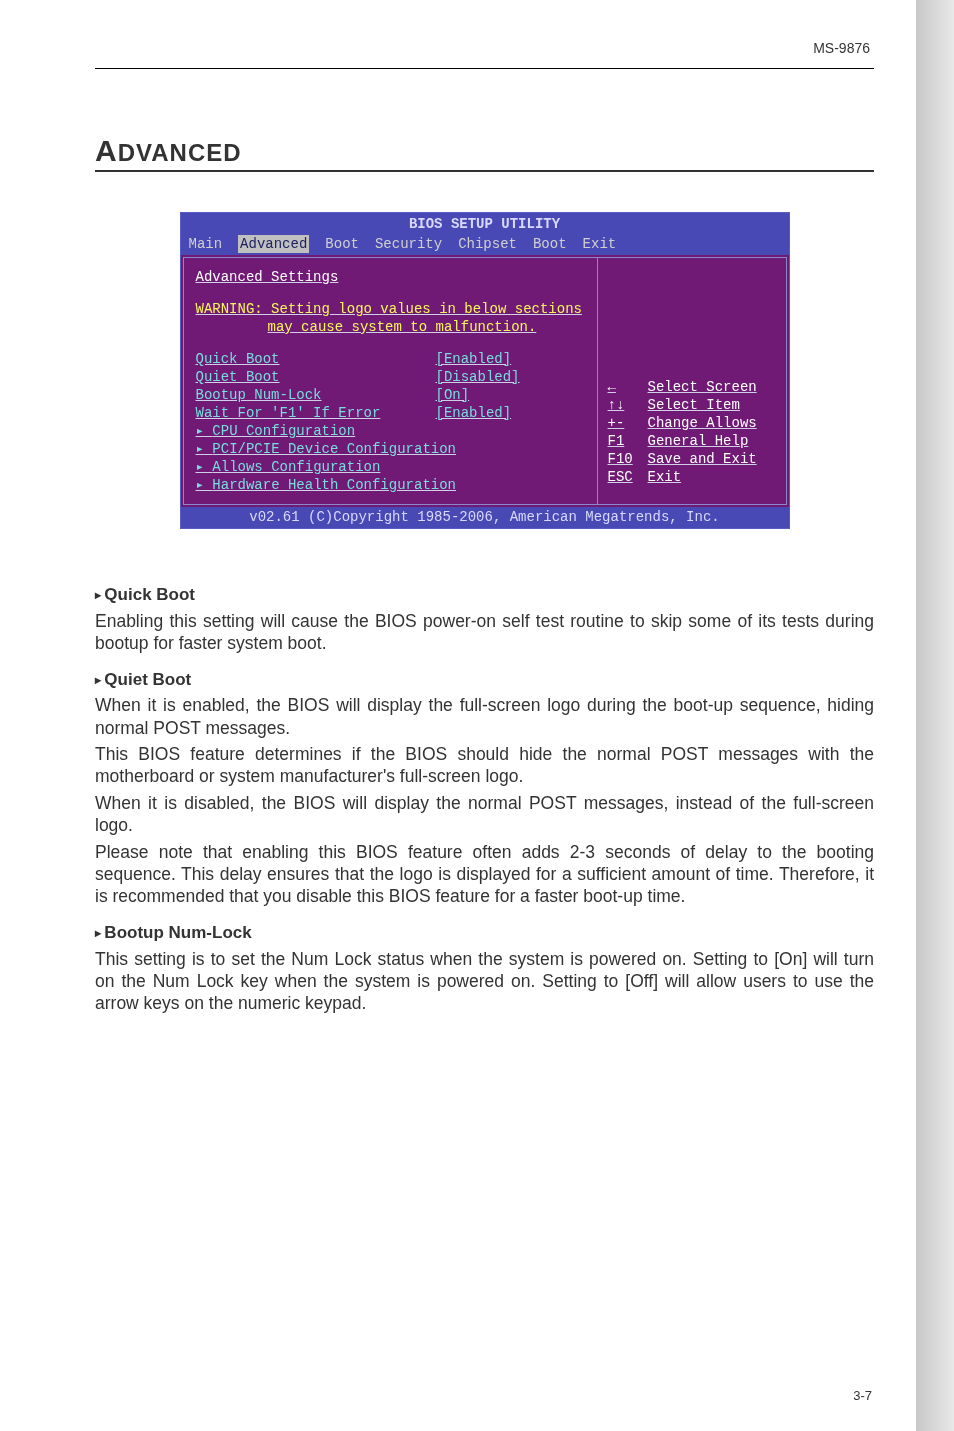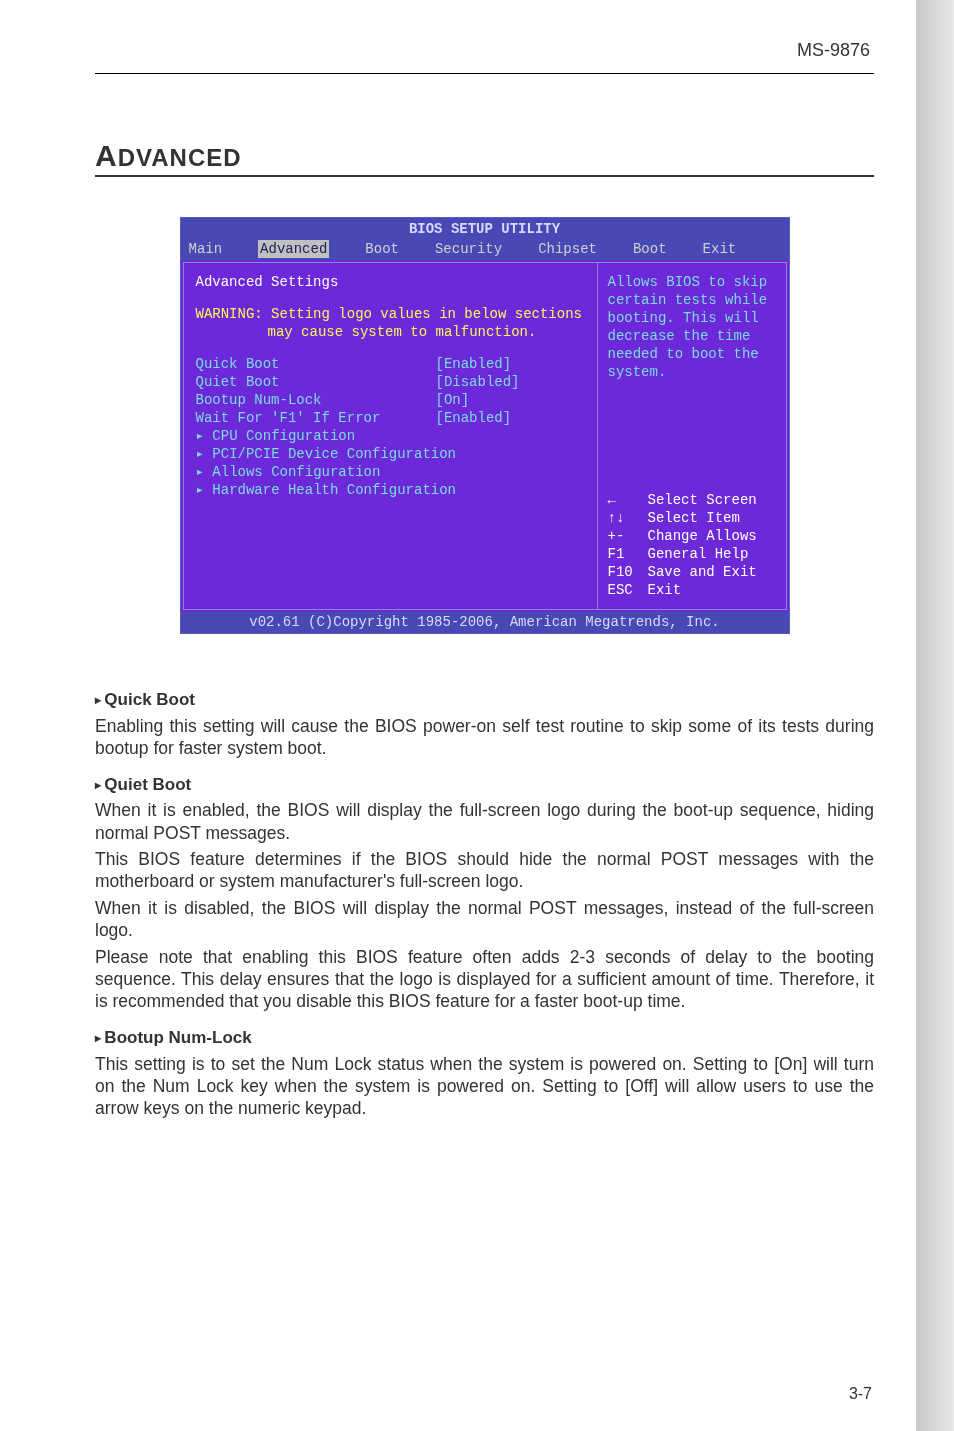--- a/index.html
+++ b/index.html
@@ -13,21 +13,21 @@
   }
   .page {
     padding: 40px 80px 0 95px;
   }
   .hdr-line {
     border-top: 1px solid #000;
     margin-top: 6px;
   }
   .hdr {
     text-align: right;
-    font-size: 18px;
+    font-size: 14px;
     padding-bottom: 6px;
     padding-right: 4px;
   }
   .section-title {
     font-size: 24px;
     font-variant: small-caps;
     letter-spacing: 1px;
     font-weight: bold;
     margin-top: 65px;
     border-bottom: 2px solid #333;
@@ -51,32 +51,33 @@
     background: #4949b5;
     color: #d8d8ff;
     text-align: center;
     font-weight: bold;
     padding: 2px 0;
   }
   .bios-menu {
     background: #4949b5;
     display: flex;
     padding: 0 8px 2px 8px;
-    gap: 36px;
+    gap: 16px;
     color: #c0c0c0;
   }
   .bios-menu span { color: #d0d0d0; }
   .bios-menu .sel {
     background: #c0c0c0;
     color: #202060;
     padding: 0 2px;
   }
   .bios-body {
     display: flex;
-    background: #6d28d9;
+    background: #701a75;
+    text-decoration: underline;
   }
   .bios-left {
     flex: 1;
     padding: 10px 12px;
     border: 1px solid #8888cc;
     border-right: none;
     margin: 2px 0 2px 2px;
   }
   .bios-right {
     width: 190px;
@@ -102,21 +103,21 @@
   
   .content { margin-top: 55px; font-size: 17.5px; line-height: 1.28; text-align: justify; }
   .item-head { margin-top: 14px; font-weight: bold; font-size: 17px; }
   .arrow::before { content: "\25B8\00A0"; font-size: 12px; vertical-align: 1px; }
   .para { margin-top: 4px; }
 
   .footer {
     position: absolute;
     right: 82px;
     bottom: 28px;
-    font-size: 16px;
+    font-size: 13px;
   }
   .sidebar {
     position: absolute;
     right: 0; top: 0; bottom: 0;
     width: 38px;
     background: linear-gradient(90deg, #c8c8c8, #e8e8e8);
   }
 </style>
 </head>
 <body>
@@ -164,21 +165,20 @@
         <div class="bios-row cya">
             <span class="lbl">Wait For 'F1' If Error</span>
             <span>[Enabled]</span>
           </div>
         <div class="cya tri">CPU Configuration</div>
         <div class="cya tri">PCI/PCIE Device Configuration</div>
         <div class="cya tri">Allows Configuration</div>
         <div class="cya tri">Hardware Health Configuration</div>
       </div>
       <div class="bios-right">
-        <div class="cya">Allows BIOS to skip certain tests while booting. This will decrease the time needed to boot the system.</div>
         <div style="height:110px"></div>
         <div class="help-row">
             <span class="k">←</span>
             <span>Select Screen</span>
           </div>
         <div class="help-row">
             <span class="k">↑↓</span>
             <span>Select Item</span>
           </div>
         <div class="help-row">

